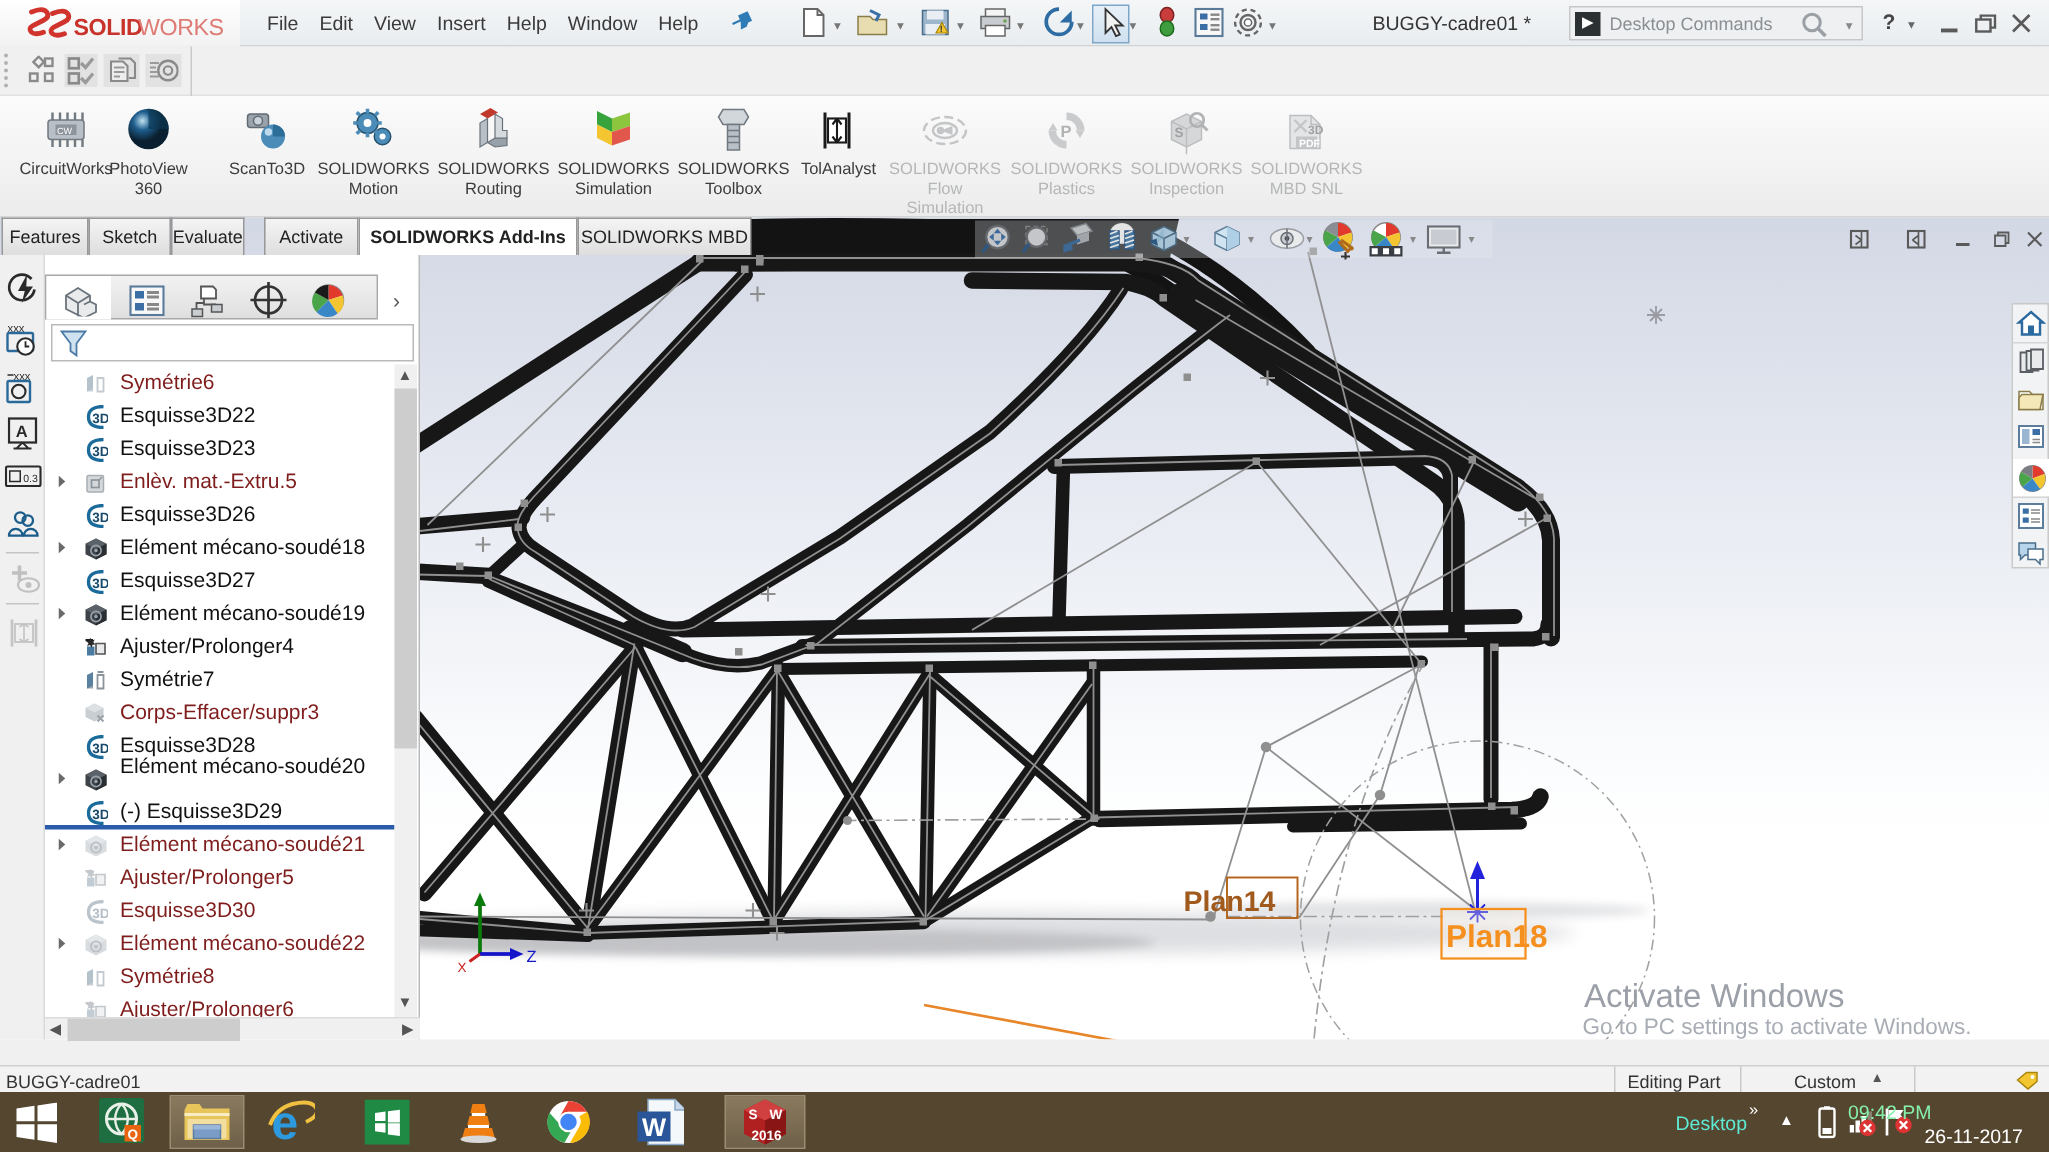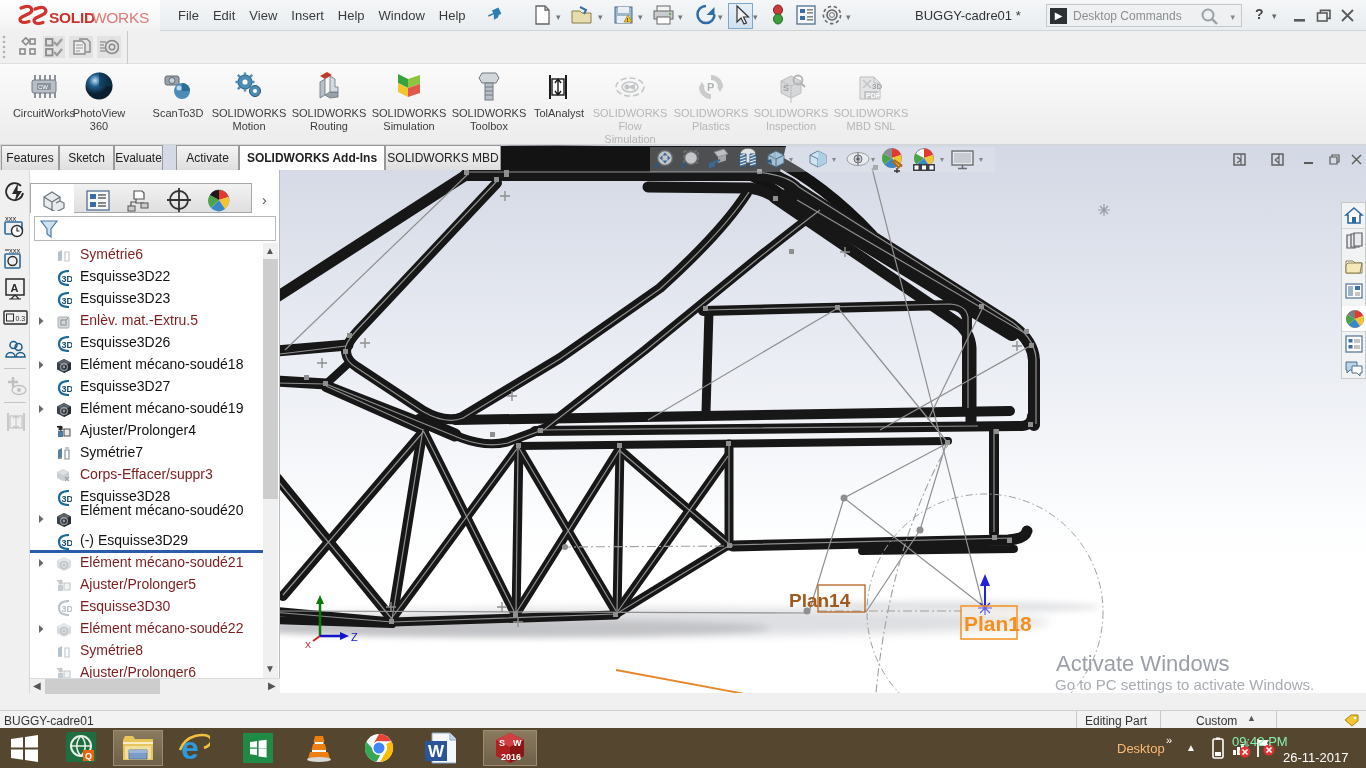--- a/index.html
+++ b/index.html
@@ -1023,21 +1023,21 @@
       </svg>
     <div class="abs" style="left:483px;top:2px;width:54px;height:36px;background:linear-gradient(#8a7a5e,#6e6049);border:1px solid #9a8c70"></div>
     <svg class="tkicon" style="left:493px;top:4px" width="34" height="32">
         <path d="M17 1 L31 8 V24 L17 31 L3 24 V8 Z" fill="#b02020"></path>
         <path d="M17 1 L31 8 L17 15 L3 8 Z" fill="#d04040"></path>
         <path d="M17 15 L31 8 V24 L17 31 Z" fill="#8a1515"></path>
         <text x="6" y="14" font-size="9" font-weight="bold" fill="#fff">S</text>
         <text x="20" y="14" font-size="9" font-weight="bold" fill="#fff">W</text>
         <text x="8" y="28" font-size="9" font-weight="bold" fill="#fff">2016</text>
       </svg>
-    <div class="abs" style="left:1117px;top:13px;font-size:13px;color:#fdba74">Desktop</div>
+    <div class="abs" style="left:1117px;top:13px;font-size:13px;color:#5eead4">Desktop</div>
     <div class="abs" style="left:1166px;top:6px;font-size:11px;color:#fff">»</div>
     <div class="abs" style="left:1186px;top:14px;font-size:10px;color:#fff">▲</div>
 
     <svg class="abs" style="left:1212px;top:9px" width="13" height="22">
         <rect x="1" y="2" width="10" height="19" rx="1.5" fill="none" stroke="#fff" stroke-width="1.6"></rect>
         <rect x="4" y="0.5" width="4" height="2" fill="#fff"></rect>
         <rect x="3" y="15" width="6" height="4" fill="#fff"></rect>
       </svg>
     <svg class="abs" style="left:1233px;top:12px" width="18" height="18">
         <g fill="#fff">

